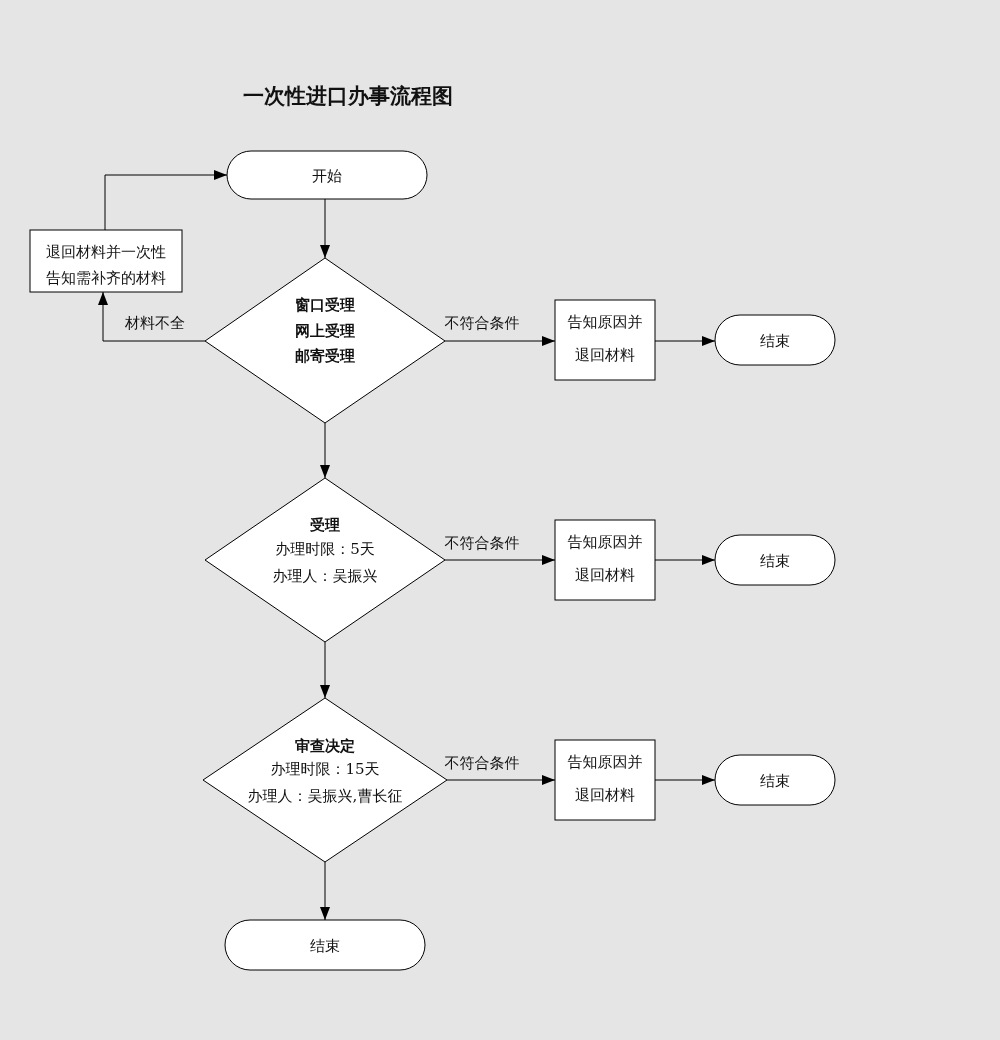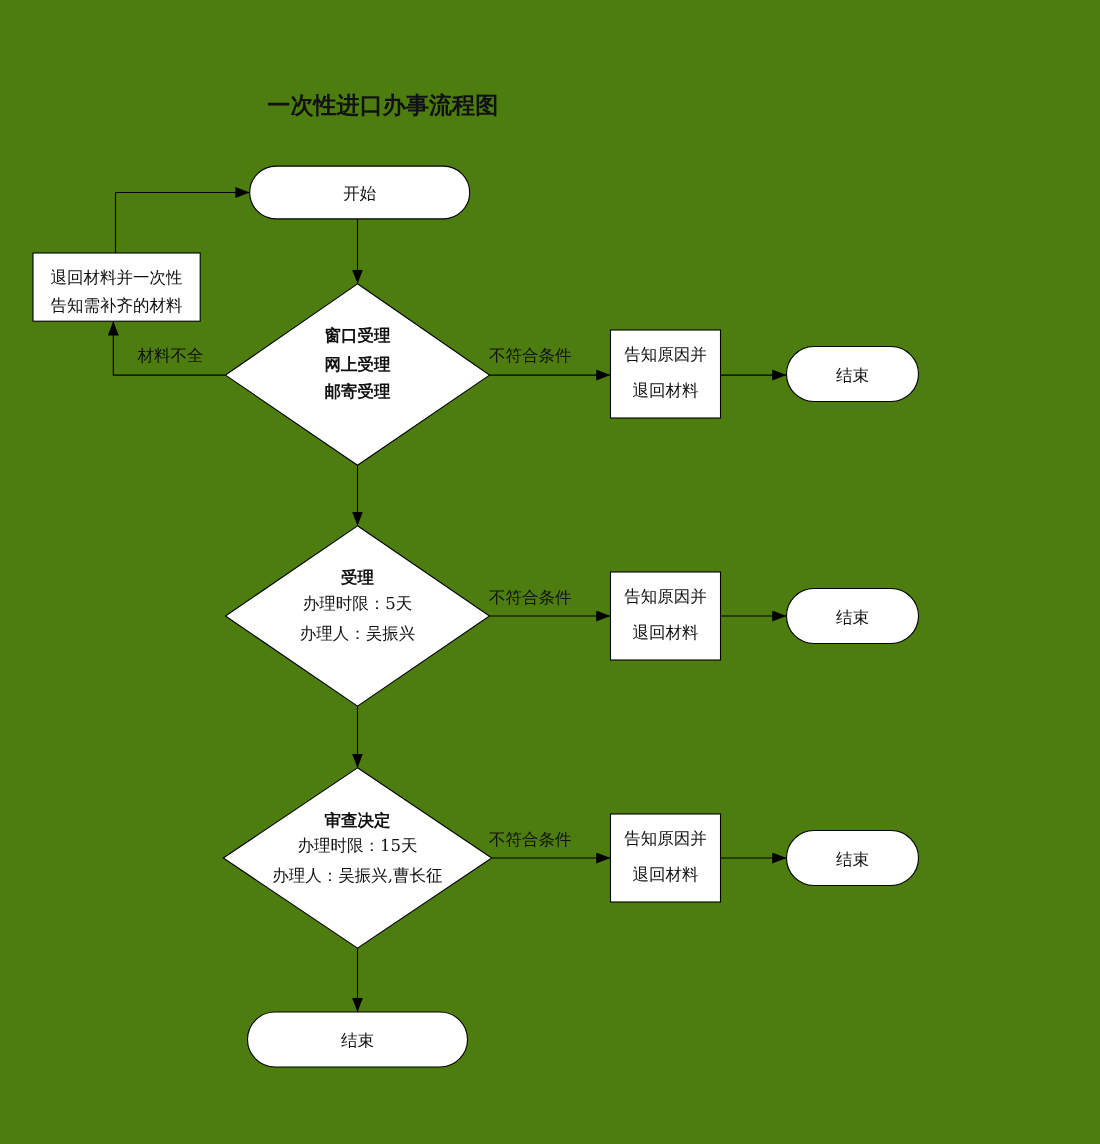--- a/index.html
+++ b/index.html
@@ -1,16 +1,16 @@
 <!DOCTYPE html>
 <html><head>
 <meta charset="utf-8">
 <style>
   html,body{margin:0;padding:0;background:#ffffff;}
-  .page{position:relative;width:1000px;height:1040px;background:#4d7c0f;}
+  .page{position:relative;width:1000px;height:1040px;background:#e5e5e5;}
   svg{display:block;}
   .shape{fill:#ffffff;stroke:#000000;stroke-width:1;}
   .edge{fill:none;stroke:#000000;stroke-width:1;}
   .t{font-family:"DejaVu Serif","Liberation Serif",serif;font-size:15px;fill:#111111;}
   .mid{text-anchor:middle;}
   .b{font-weight:bold;}
   .title-t{font-family:"DejaVu Serif","Liberation Serif",serif;font-size:21px;font-weight:bold;fill:#111111;}
 </style>
 </head>
 <body>

